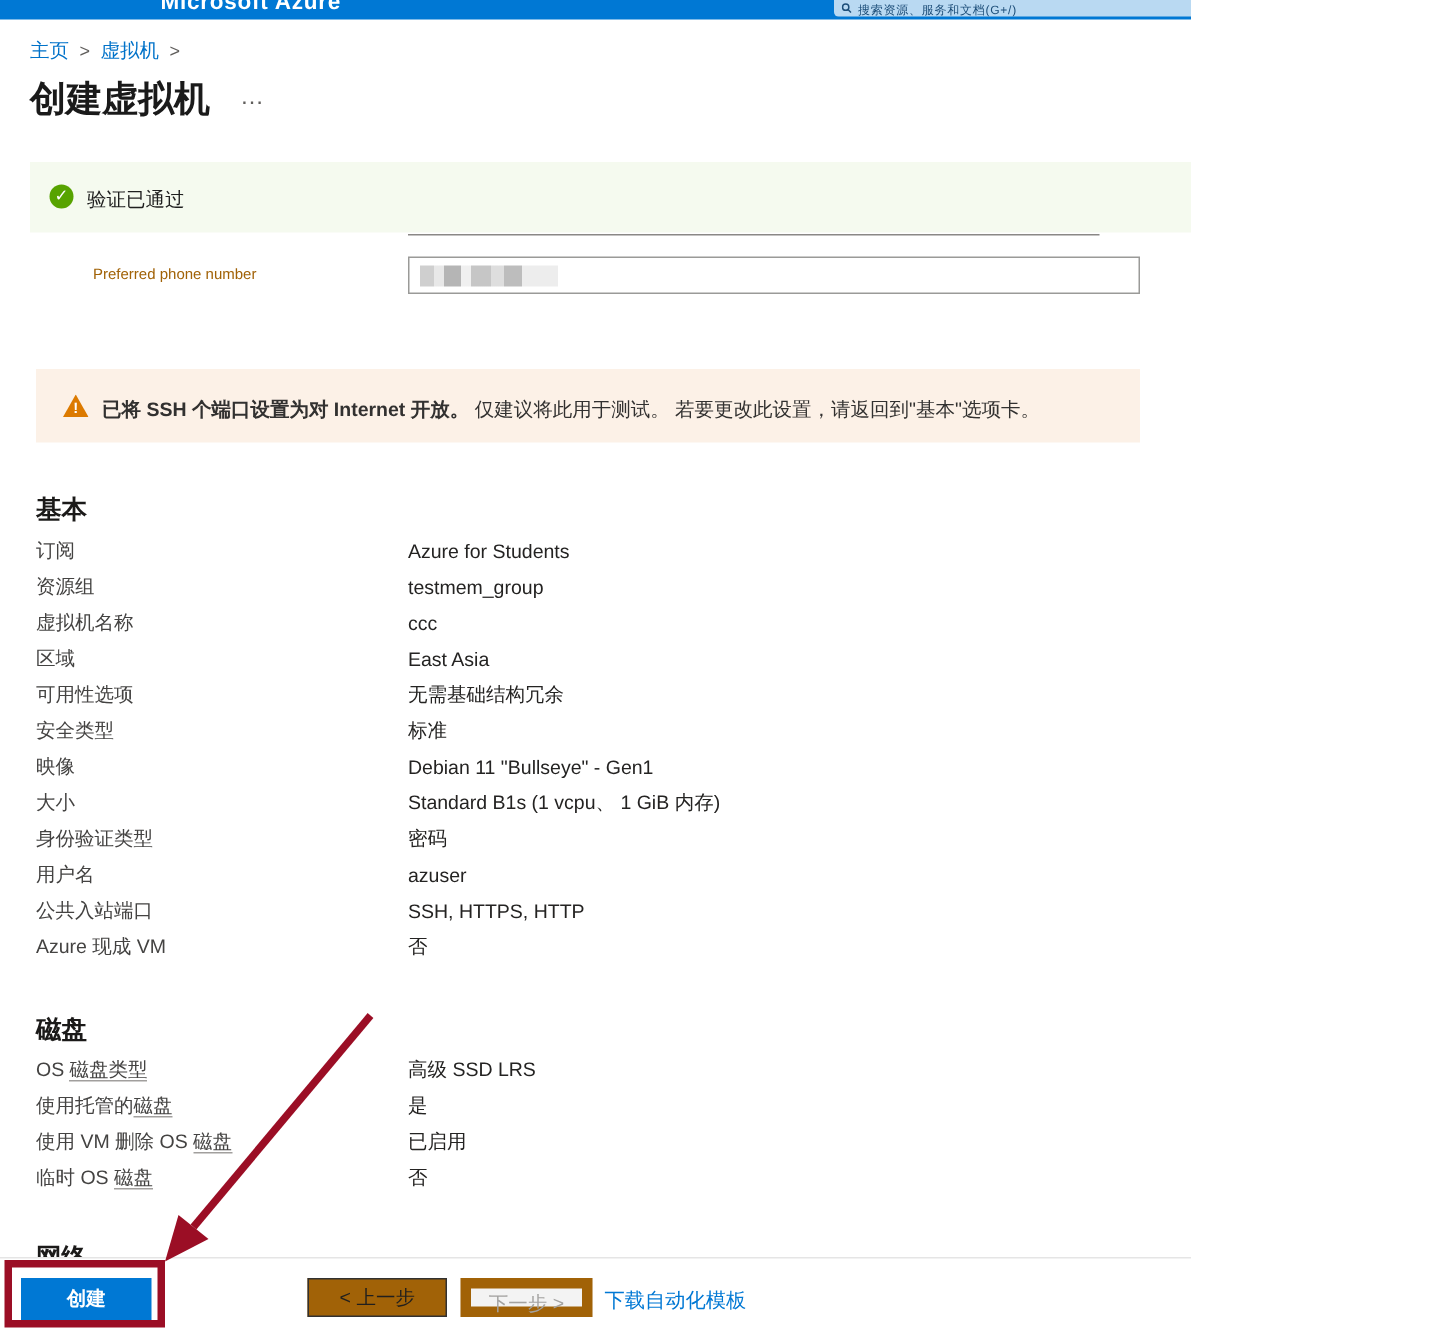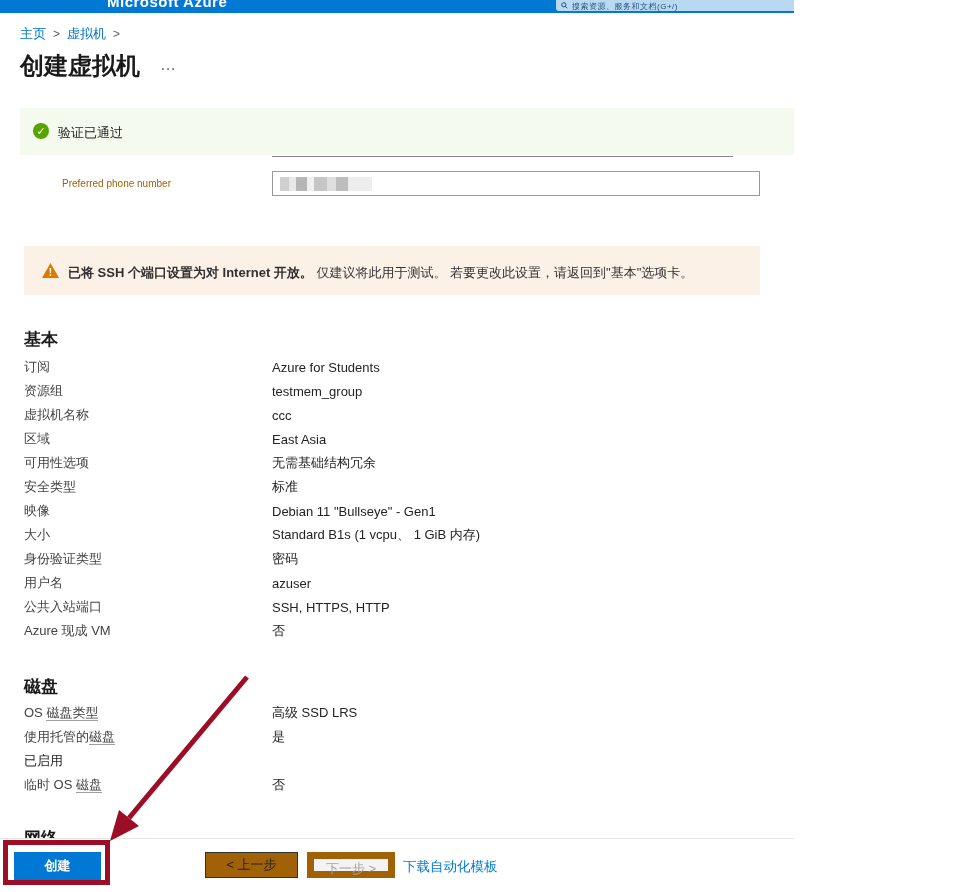--- a/index.html
+++ b/index.html
@@ -157,20 +157,21 @@
   <div class="kv" style="top:701px;">
     <div class="kv-row">
         <span class="k"><span>OS </span><span class="uline">磁盘类型</span></span>
         <span class="v">高级 SSD LRS</span>
       </div>
     <div class="kv-row">
         <span class="k"><span>使用托管的</span><span class="uline">磁盘</span></span>
         <span class="v">是</span>
       </div>
     <div class="kv-row">
+        <span class="k"><span>使用 VM 删除 OS </span><span class="uline">磁盘</span></span>
         <span class="v">已启用</span>
       </div>
     <div class="kv-row">
         <span class="k"><span>临时 OS </span><span class="uline">磁盘</span></span>
         <span class="v">否</span>
       </div>
   </div>
 
   <div class="sec-h" style="left:24px;top:827px;">网络</div>
 

